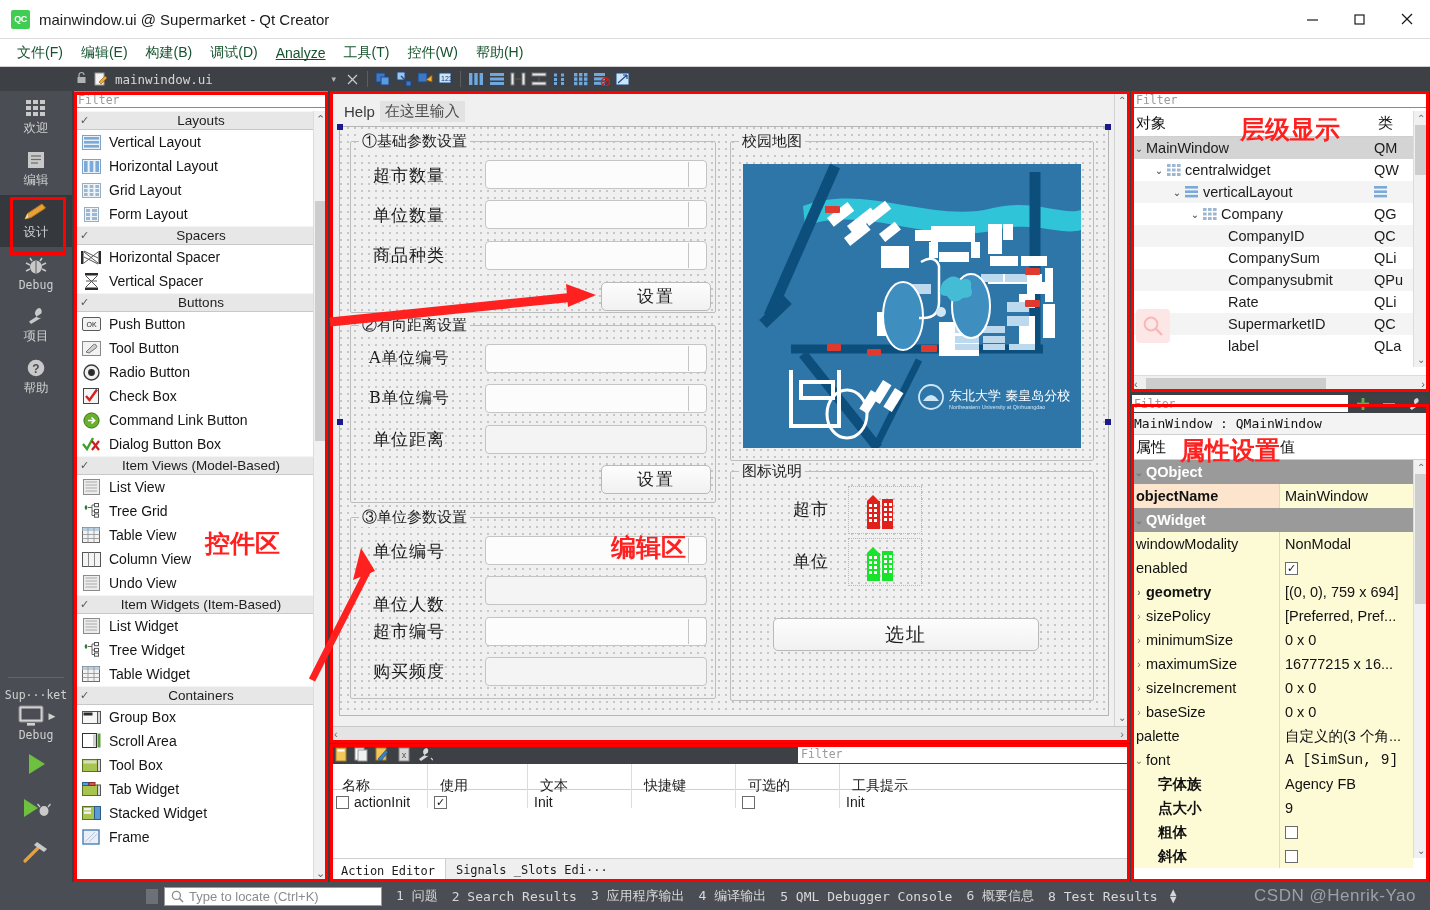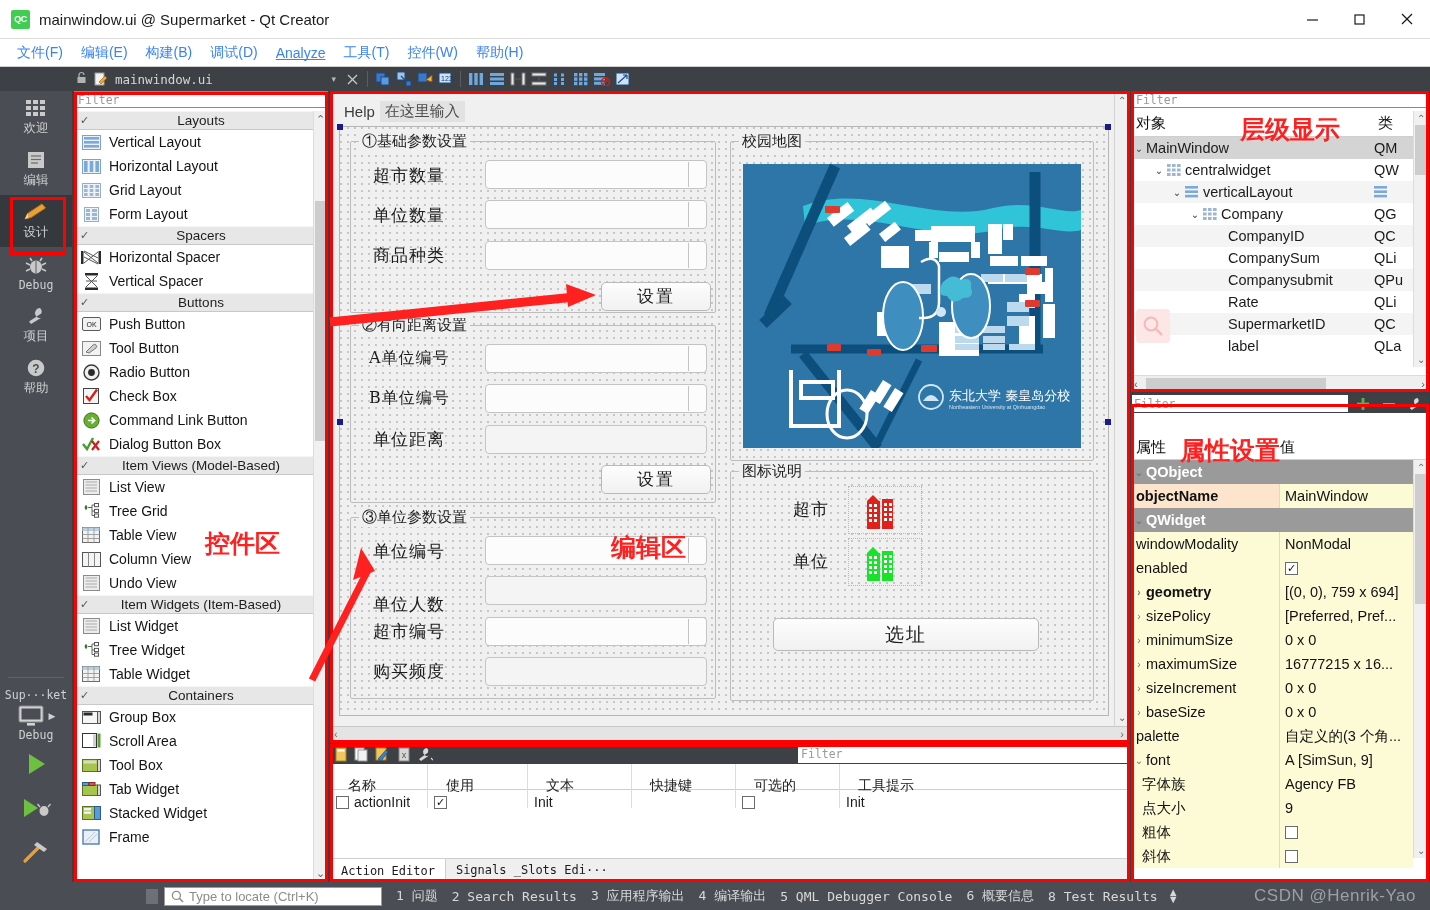--- a/index.html
+++ b/index.html
@@ -36,21 +36,21 @@
   }
   .tb-btn svg { display: block; }
 
   
   .menubar {
     position: absolute; left: 0; top: 39px; width: 1430px; height: 28px;
     background: #ffffff; border-bottom: 1px solid #d0d0d0;
     display: flex; align-items: center; padding-left: 8px;
   }
   .menuitem {
-    padding: 18px 9px; font-size: 14px; color: #3b82f6; white-space: nowrap;
+    padding: 18px 9px; font-size: 14px; color: #14532d; white-space: nowrap;
   }
 
   
   .etoolbar {
     position: absolute; left: 0; top: 67px; width: 1430px; height: 24px;
     background: #3d4045;
     display: flex; align-items: center;
   }
   .etb-gap { width: 72px; height: 24px; background: #3d4045; }
   .lock-ico { width: 16px; margin-left: 4px; opacity: .85; }
@@ -208,21 +208,21 @@
     background: #ffffff; color: #9a9a9a;
     font-family: "DejaVu Sans Mono", monospace; font-size: 11.5px;
     display: flex; align-items: center; padding-left: 3px;
   }
   .ae-head {
     position: absolute; left: 0; top: 20px; width: 800px; height: 26px;
     display: flex; border-bottom: 1px solid #cfcfcf; background: #ffffff;
   }
   .ae-th {
     font-size: 14px; color: #1b1b1b; display: flex; align-items: center;
-    padding-left: 18px; border-right: 1px solid #dcdcdc; height: 44px;
+    padding-left: 12px; border-right: 1px solid #dcdcdc; height: 44px;
   }
   .ae-row { position: absolute; left: 0; top: 46px; width: 800px; height: 24px; display: flex; }
   .ae-td { font-size: 14px; color: #1b1b1b; display: flex; align-items: center; padding-left: 6px; height: 24px; }
   .cbx {
     width: 13px; height: 13px; border: 1px solid #6b6b6b; background: #fff;
     display: inline-flex; align-items: center; justify-content: center;
     font-size: 11px; color: #111; line-height: 1;
   }
   .ae-tabs {
     position: absolute; left: 0; bottom: 0; width: 800px; height: 24px;
@@ -290,21 +290,21 @@
     background: #ffffff; border-bottom: 1px solid #cfcfcf; display: flex; align-items: center;
   }
   .pe-th { font-size: 15px; color: #101010; }
   .pe-rows { position: absolute; left: 0; top: 65px; width: 281px; }
   .pe-row { height: 24px; display: flex; align-items: stretch; font-size: 14.5px; }
   .pe-grp { background: #9a9a9a; color: #ffffff; font-weight: bold; }
   .pe-name {
     width: 148px; flex: 0 0 148px; display: flex; align-items: center;
     padding-left: 4px; border-right: 1px solid #d9d9d9; color: #111;
   }
-  .pe-name.indent { padding-left: 10px; }
+  .pe-name.indent { padding-left: 26px; font-weight: bold; }
   .pe-val { flex: 1; display: flex; align-items: center; padding-left: 5px; color: #111; }
   .pe-row.y .pe-name, .pe-row.y .pe-val { background: #fdfbd6; }
   .pe-row.o .pe-name { background: #fde4cd; }
   .pe-row.o .pe-val { background: #fdfbd6; }
   .pe-row.b .pe-name { font-weight: bold; }
   .pe-exp { width: 14px; flex: 0 0 14px; display: flex; align-items: center; justify-content: center; color: #777; font-size: 10px; }
   .pe-vscroll { position: absolute; right: 0; top: 65px; width: 15px; bottom: 24px; background: #f0f0f0; border-left: 1px solid #dcdcdc; }
   .pe-vthumb { position: absolute; left: 1px; top: 14px; width: 12px; height: 130px; background: #cdcdcd; }
 
   
@@ -1396,20 +1396,21 @@
             <rect x="1" y="6" width="12" height="2.8" fill="#9a9a9a"></rect>
           </svg>
       </div>
       <div class="pe-ico">
         <svg width="15" height="14" viewBox="0 0 15 14">
             <path d="M9.5 1 a3.6 3.6 0 1 0 2.5 6.2 L3.6 13 L1.8 11.1 L10.4 5.1 A3.6 3.6 0 0 0 9.5 1 Z" fill="#d8d8d8"></path>
           </svg>
       </div>
     </div>
 
+    <div class="pe-objline">MainWindow : QMainWindow</div>
 
     <div class="pe-head">
       <div class="pe-th" style="width:148px;padding-left:4px">属性</div>
       <div class="pe-th">值</div>
     </div>
 
     <div class="pe-rows">
       <div class="pe-row pe-grp">
         <span class="pe-exp">⌄</span>
         <span style="display:flex;align-items:center">QObject</span>
@@ -1476,21 +1477,21 @@
       </div>
       <div class="pe-row y">
         <span class="pe-name">palette</span>
         <span class="pe-val">自定义的(3 个角...</span>
       </div>
       <div class="pe-row y">
         <span class="pe-name" style="padding-left:0">
           <span class="pe-exp">⌄</span>
           <span>font</span>
         </span>
-        <span class="pe-val" style="font-family:Liberation Sans, sans-serif">A  [SimSun, 9]</span>
+        <span class="pe-val" style="font-family:Liberation Mono, monospace">A  [SimSun, 9]</span>
       </div>
       <div class="pe-row y">
         <span class="pe-name indent">字体族</span>
         <span class="pe-val">Agency FB</span>
       </div>
       <div class="pe-row y">
         <span class="pe-name indent">点大小</span>
         <span class="pe-val">9</span>
       </div>
       <div class="pe-row y">

